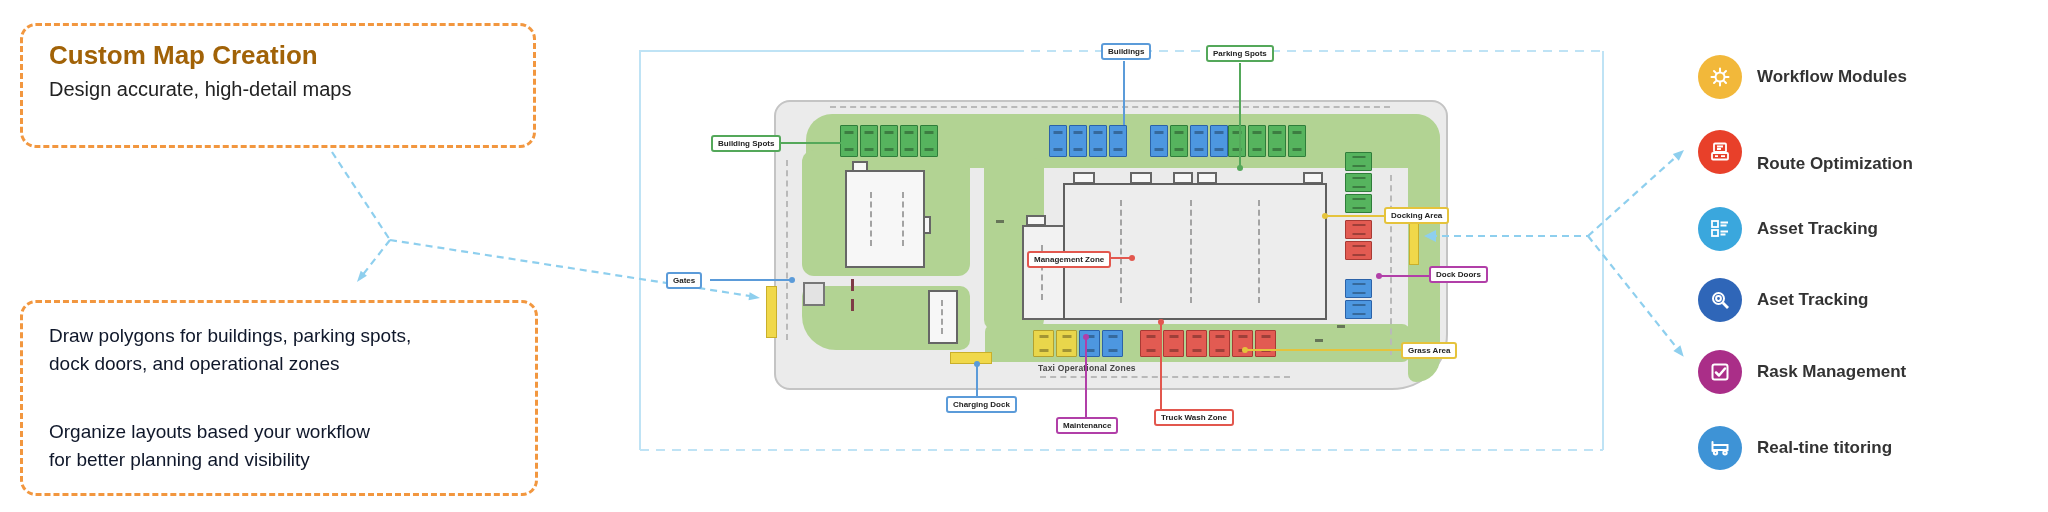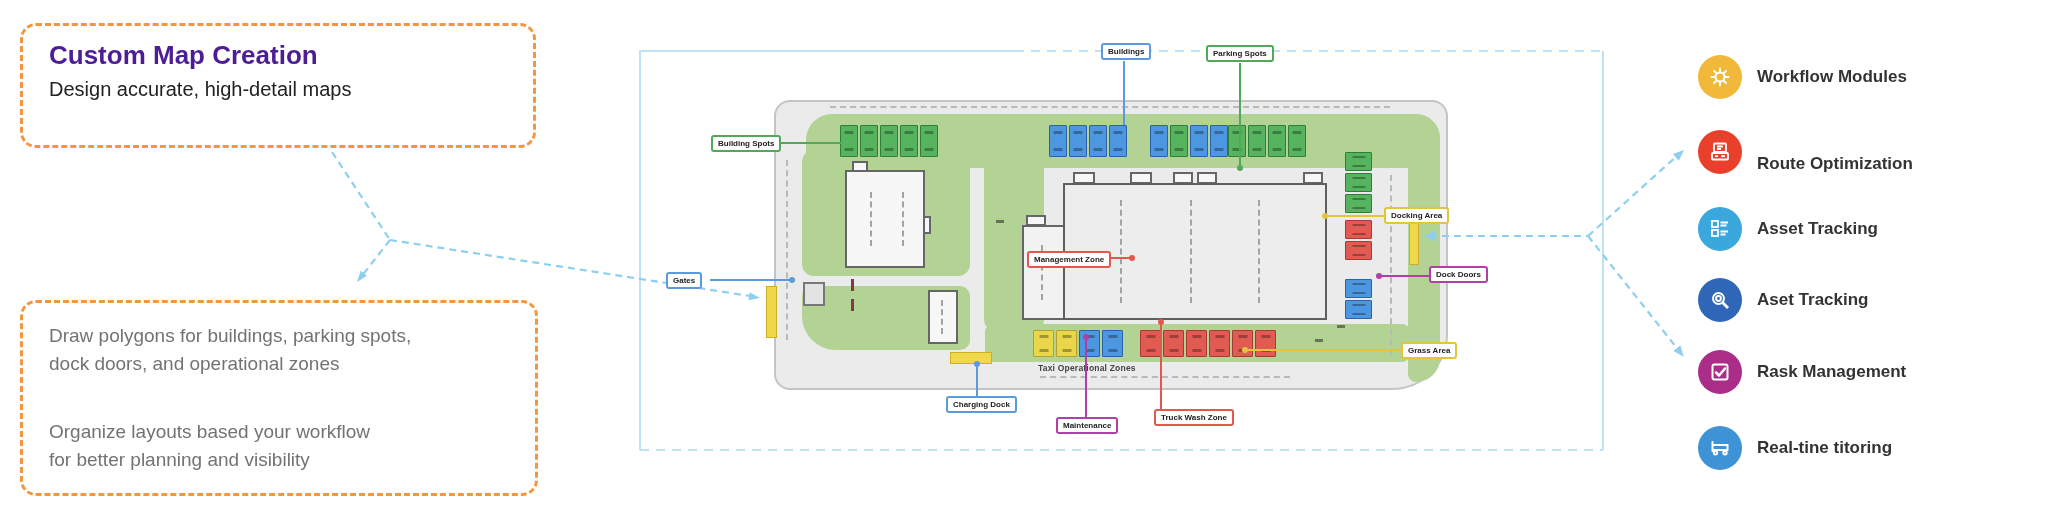--- a/index.html
+++ b/index.html
@@ -1,22 +1,22 @@
 <!DOCTYPE html>
 <html><head>
 <meta charset="utf-8">
 <style>
   html,body{margin:0;padding:0;background:#fff;}
   #canvas{position:relative;width:2048px;height:512px;background:#fff;overflow:hidden;
           font-family:"Liberation Sans",sans-serif;}
   
   .obox{position:absolute;border:3px dashed #f2973f;border-radius:16px;box-sizing:border-box;background:#fff;z-index:2;}
-  .t1{position:absolute;left:26px;top:14px;font-size:26px;font-weight:700;color:#4c1d95;}
+  .t1{position:absolute;left:26px;top:14px;font-size:26px;font-weight:700;color:#a16207;}
   .t2{position:absolute;left:26px;top:52px;font-size:20px;color:#222;}
-  .p{position:absolute;left:26px;font-size:19px;color:#737373;}
+  .p{position:absolute;left:26px;font-size:19px;color:#0f172a;}
   
   .mapbg{position:absolute;left:774px;top:100px;width:674px;height:290px;background:#ebebeb;
          border:2px solid #c4c4c4;border-radius:16px 16px 56px 16px;box-sizing:border-box;z-index:1;}
   .gz{position:absolute;background:#b2d393;z-index:2;}
   .bld{position:absolute;background:#f7f7f7;border:2px solid #666;box-sizing:border-box;z-index:5;}
   .vd{position:absolute;border-left:2px dashed #a3a3a3;width:0;z-index:6;}
   .vdr{position:absolute;border-left:2px dashed #b9b9b9;width:0;z-index:3;}
   .hd{position:absolute;border-top:2px dashed #b9b9b9;height:0;z-index:3;}
   .gate{position:absolute;background:#f0d84a;border:1px solid #c9af2a;box-sizing:border-box;z-index:7;}
   .rt{position:absolute;width:3px;height:12px;background:#7e3b46;z-index:6;}

